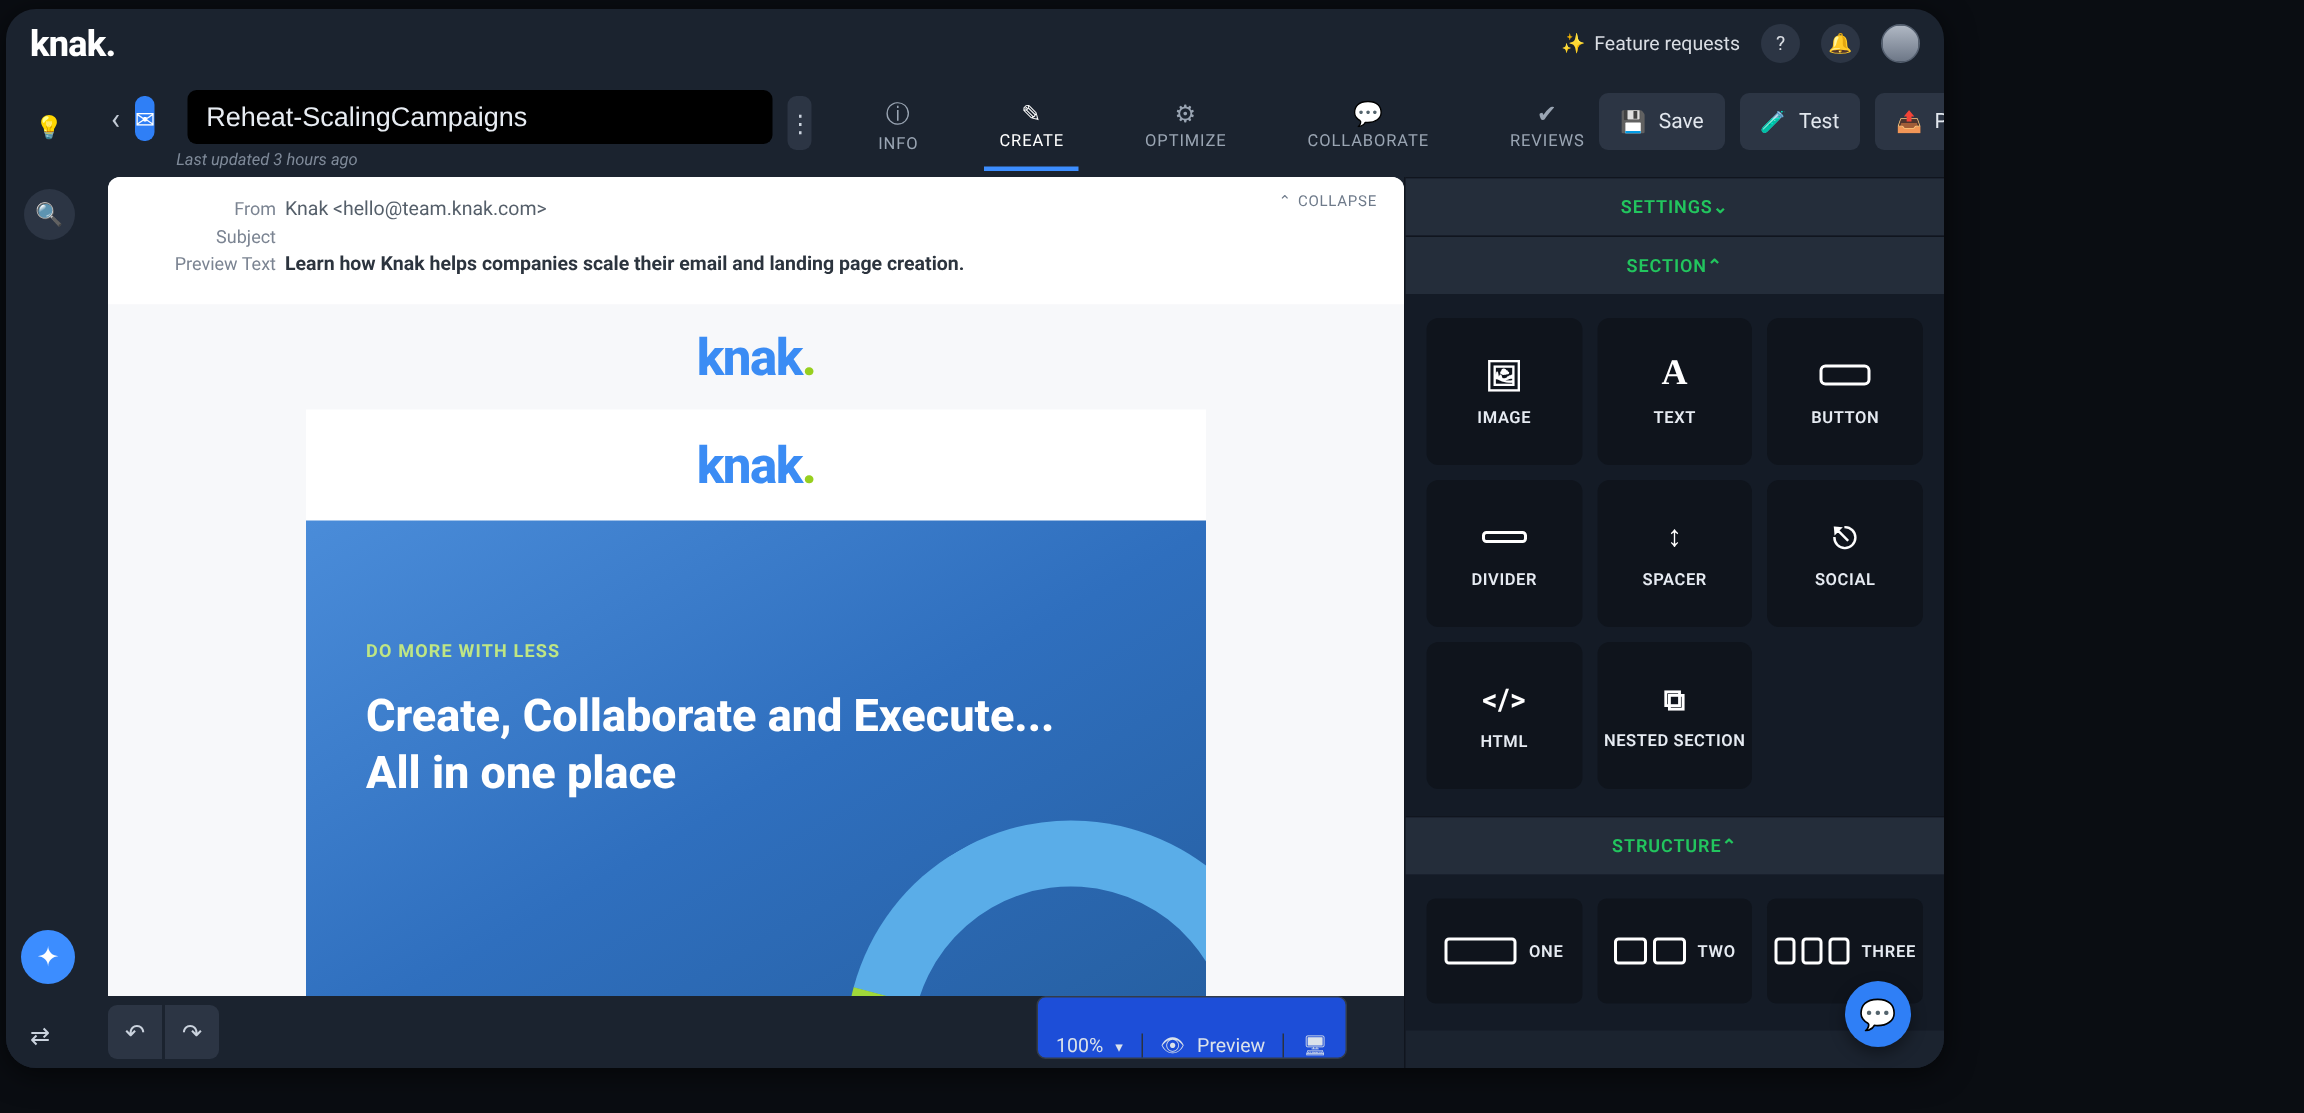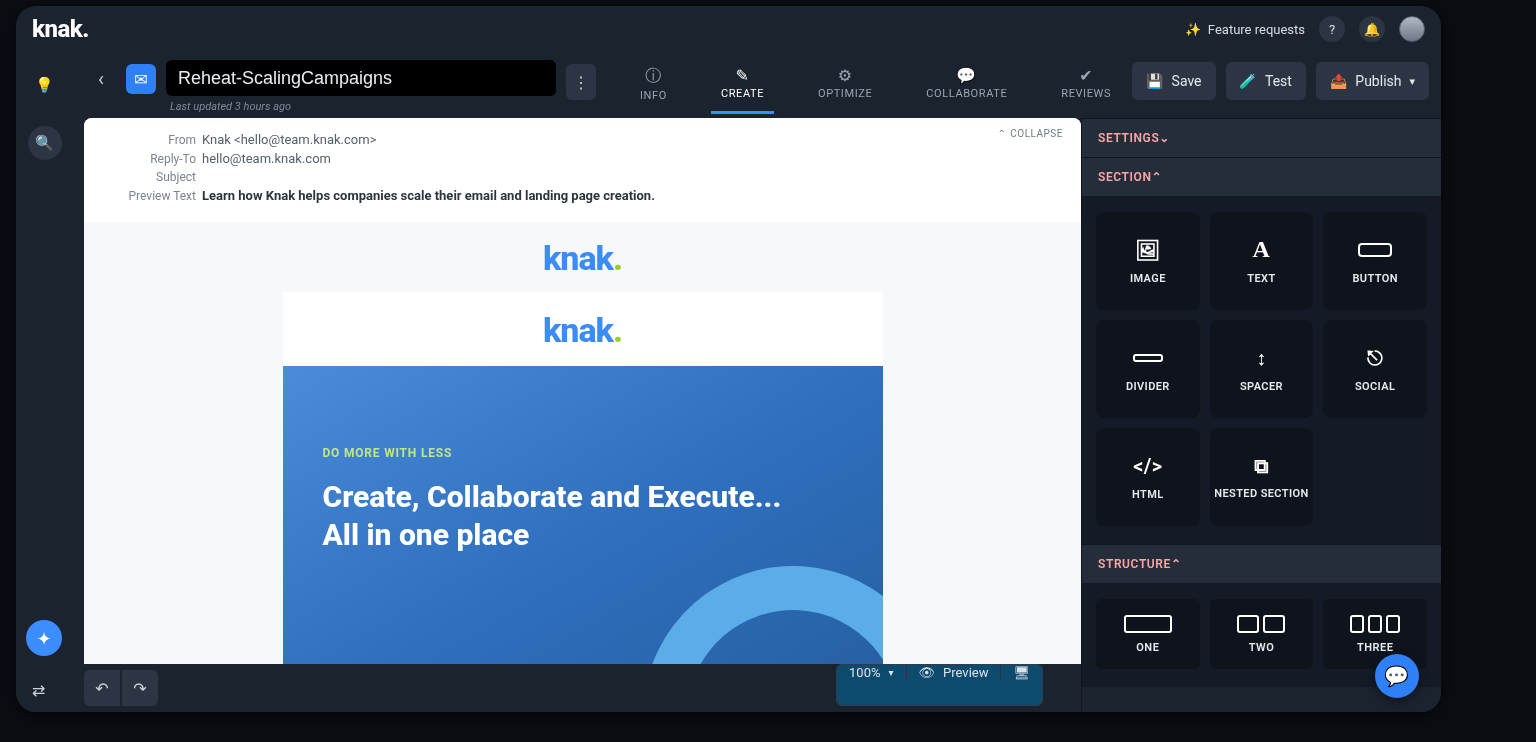--- a/index.html
+++ b/index.html
@@ -1,37 +1,37 @@
 <!DOCTYPE html>
 <html><head>
 <meta charset="utf-8">
 <style>
   * { box-sizing: border-box; margin:0; padding:0; }
   html,body { width:1536px; height:742px; background:#0a0d12; font-family: -apple-system, BlinkMacSystemFont, "Segoe UI", Roboto, sans-serif; color:#d9dde3; overflow:hidden; }
   body { position:relative; }
-  .frame { position:absolute; left:16px; top:6px; width:1425px; height:706px; background:#1b232f; border-radius:20px; overflow:hidden; box-shadow:0 4px 20px rgba(0,0,0,.6); }
+  .frame { position:absolute; left:4px; top:6px; width:1292px; height:706px; background:#1b232f; border-radius:20px; overflow:hidden; box-shadow:0 4px 20px rgba(0,0,0,.6); }
 
   
   .brandbar { height:46px; display:flex; align-items:center; justify-content:space-between; padding:0 16px; }
   .brand-logo { font-weight:800; letter-spacing:-.5px; font-size:24px; color:#fff; }
   .brand-right { display:flex; align-items:center; gap:14px; }
   .feature-req { display:flex; align-items:center; gap:6px; font-size:13px; color:#d9dde3; }
   .circle-btn { width:26px; height:26px; border-radius:50%; background:#2c3544; display:flex; align-items:center; justify-content:center; font-size:13px; color:#d9dde3; }
   .avatar { width:26px; height:26px; border-radius:50%; background:linear-gradient(#b0b8c4,#6d7787); border:1px solid #556070; }
 
   
   .leftrail { position:absolute; left:0; top:46px; bottom:0; width:58px; background:#1b232f; display:flex; flex-direction:column; align-items:center; padding-top:16px; gap:24px; }
   .rail-btn { width:34px; height:34px; border-radius:50%; background:#2c3544; color:#cbd3de; display:flex; align-items:center; justify-content:center; font-size:15px; }
 
   
   .header { position:absolute; left:58px; top:46px; right:0; height:66px; display:flex; align-items:flex-start; padding:8px 12px 0 12px; gap:10px; }
   .back-btn { width:30px; height:30px; color:#c3cbd6; display:flex; align-items:center; justify-content:center; font-size:20px; margin-top:4px; }
   .mail-badge { width:30px; height:30px; border-radius:6px; background:#2f7ff6; display:flex; align-items:center; justify-content:center; color:#fff; font-size:16px; margin-top:4px; }
   .title-block { display:flex; flex-direction:column; }
-  .title-input { background:#000; color:#e8edf3; border:none; border-radius:6px; padding:6px 12px; font-size:18px; width:390px; height:36px; }
+  .title-input { background:#000; color:#e8edf3; border:none; border-radius:6px; padding:6px 12px; font-size:18px; width:390px; height:36px;margin-left:12px; }
   .last-updated { font-size:11px; color:#7f8a99; margin:4px 0 0 4px; font-style:italic; }
   .dots-btn { height:36px; width:30px; margin-top:4px; background:#2c3544; border-radius:6px; color:#cbd3de; display:flex; align-items:center; justify-content:center; font-size:16px; }
   .nav-tabs { display:flex; gap:54px; margin:6px 0 0 34px; }
   .nav-item { display:flex; flex-direction:column; align-items:center; gap:2px; font-size:11px; letter-spacing:.6px; color:#9aa5b3; position:relative; }
   .nav-item.active { color:#fff; }
   .nav-item.active::after { content:""; position:absolute; bottom:-12px; left:-10px; right:-10px; height:3px; background:#3c8dff; }
   .nav-icon { font-size:16px; }
   .header-right { margin-left:auto; display:flex; gap:10px; margin-top:2px; }
   .hdr-btn { background:#2c3544; border-radius:6px; color:#e2e7ee; height:38px; padding:0 14px; display:flex; align-items:center; gap:8px; font-size:14px; }
 
@@ -56,33 +56,33 @@
   .inner-card { width:600px; background:#fff; margin-top:14px; display:flex; flex-direction:column; align-items:center; padding:18px 0 0 0; }
   .hero { width:600px; height:360px; background:linear-gradient(150deg,#4a8cd9 0%,#2f6fbe 50%,#255e9f 100%); position:relative; overflow:hidden; margin-top:16px; color:#fff; padding:80px 40px 0 40px; }
   .hero .eyebrow { color:#bfe684; font-weight:700; font-size:12px; letter-spacing:.8px; }
   .hero .headline { font-size:30px; font-weight:800; margin-top:18px; line-height:1.28; }
   .ring { position:absolute; right:-60px; bottom:-140px; width:300px; height:300px; border-radius:50%; border:44px solid; border-color:#5aade8 #5aade8 #a0d83a #a0d83a; transform:rotate(-30deg); }
 
   .undo-bar { position:absolute; left:10px; bottom:6px; display:flex; gap:2px; }
   .u-btn { width:36px; height:36px; background:#2c3544; display:flex; align-items:center; justify-content:center; color:#cbd3de; }
   .u-btn:first-child{ border-radius:6px 0 0 6px;} .u-btn:last-child{border-radius:0 6px 6px 0;}
 
-  .preview-bar { position:absolute; right:38px; bottom:6px; height:42px; background:#0c4a6e; border:1px solid #333c49; border-radius:6px; display:flex; align-items:flex-start;margin-top:10px; }
+  .preview-bar { position:absolute; right:38px; bottom:6px; height:42px; background:#1d4ed8; border:1px solid #333c49; border-radius:6px; display:flex; align-items:flex-end;margin-top:10px; }
   .pb-seg { display:flex; align-items:center; gap:8px; padding:0 12px; color:#dbe2ea; font-size:13px; }
   .pb-seg + .pb-seg { border-left:1px solid #2a3340; }
 
   
   .rpanel { width:360px; background:#1b232f; border-left:1px solid #10151e; overflow-y:auto; }
   .rp-section { border-top:1px solid #10151e; }
-  .rp-head { height:38px; display:flex; align-items:center; justify-content:flex-start; padding:0 16px; background:#242d3a; font-size:12px; letter-spacing:.6px; color:#fca5a5; font-weight:600; }
+  .rp-head { height:38px; display:flex; align-items:center; justify-content:center; padding:0 16px; background:#242d3a; font-size:12px; letter-spacing:.6px; color:#22c55e; font-weight:600; }
   .rp-body { background:#141b26; padding:16px 14px 18px 14px; }
   .tile-grid { display:grid; grid-template-columns:repeat(3, 1fr); gap:10px; }
   .tile { background:#0f141c; border-radius:8px; height:98px; display:flex; flex-direction:column; align-items:center; justify-content:center; gap:10px; color:#e6ebf2; font-size:11px; font-weight:600; letter-spacing:.4px; }
   .tile .ticon { width:34px; height:24px; display:flex; align-items:center; justify-content:center; color:#fff; font-size:20px; }
-  .struct-tile { background:#0f141c; border-radius:6px; height:70px; display:flex; flex-direction:column; align-items:center; justify-content:center; gap:8px; color:#e6ebf2; font-size:11px; font-weight:600; letter-spacing:.5px; }
+  .struct-tile { background:#0f141c; border-radius:6px; height:70px; display:flex; flex-direction:row; align-items:center; justify-content:center; gap:8px; color:#e6ebf2; font-size:11px; font-weight:600; letter-spacing:.5px; }
   .col-shape { display:flex; gap:4px; }
   .col-shape span { display:block; width:14px; height:18px; border:2px solid #fff; border-radius:3px; }
 
   
   .float-blue { position:absolute; left:10px; bottom:56px; width:36px; height:36px; border-radius:50%; background:#3c8dff; display:flex; align-items:center; justify-content:center; color:#fff; font-size:18px; }
   .swap-btn { position:absolute; left:16px; bottom:12px; color:#cbd3de; font-size:16px; }
   .help-fab { position:absolute; right:22px; bottom:14px; width:44px; height:44px; border-radius:50%; background:#2f7ff6; display:flex; align-items:center;justify-content:center; color:#fff; font-size:20px; box-shadow:0 4px 10px rgba(0,0,0,.4); }
 </style>
 </head>
 <body>
@@ -180,24 +180,20 @@
       <div class="canvas">
         <div class="collapse-tab">
           <span>⌃</span>
           <span>COLLAPSE</span>
         </div>
 
         <div class="email-head">
           <div class="eh-row">
               <div class="eh-label">From</div>
               <div class="eh-val">Knak &lt;hello@team.knak.com&gt;</div>
-            </div>
-          <div class="eh-row">
-              <div class="eh-label">Reply-To</div>
-              <div class="eh-val">hello@team.knak.com</div>
             </div>
           <div class="eh-row">
               <div class="eh-label">Subject</div>
             </div>
           <div class="eh-row">
               <div class="eh-label">Preview Text</div>
               <div class="eh-val strong">Learn how Knak helps companies scale their email and landing page creation.</div>
             </div>
         </div>
 

